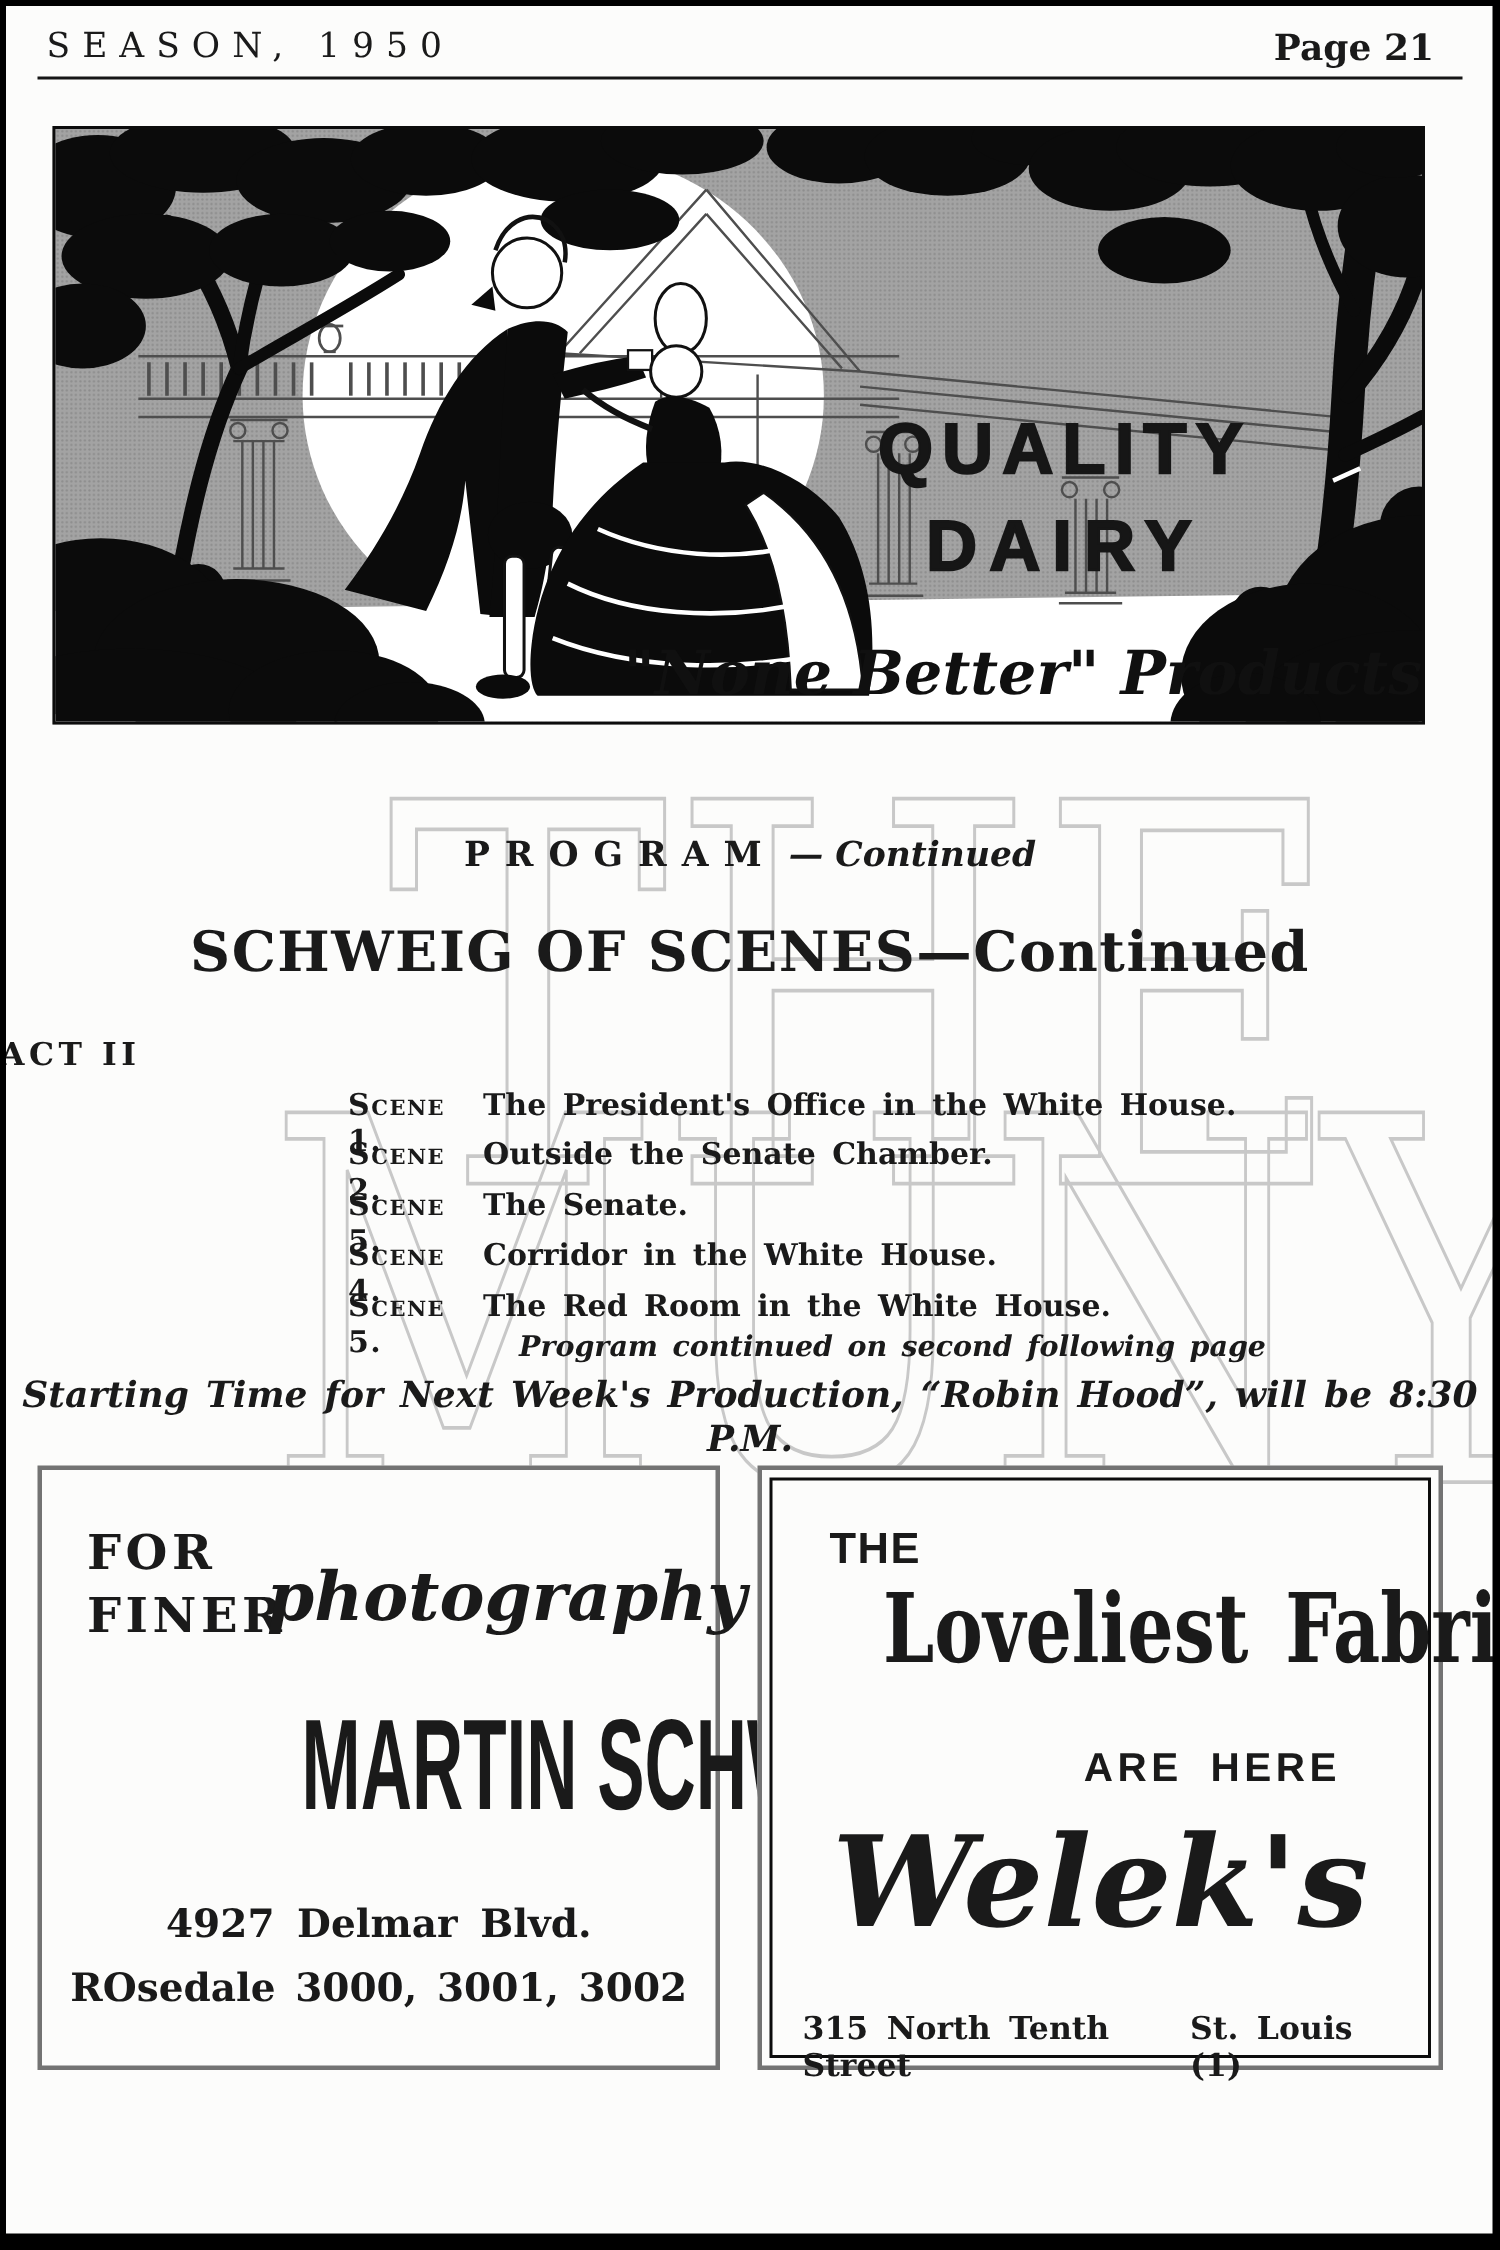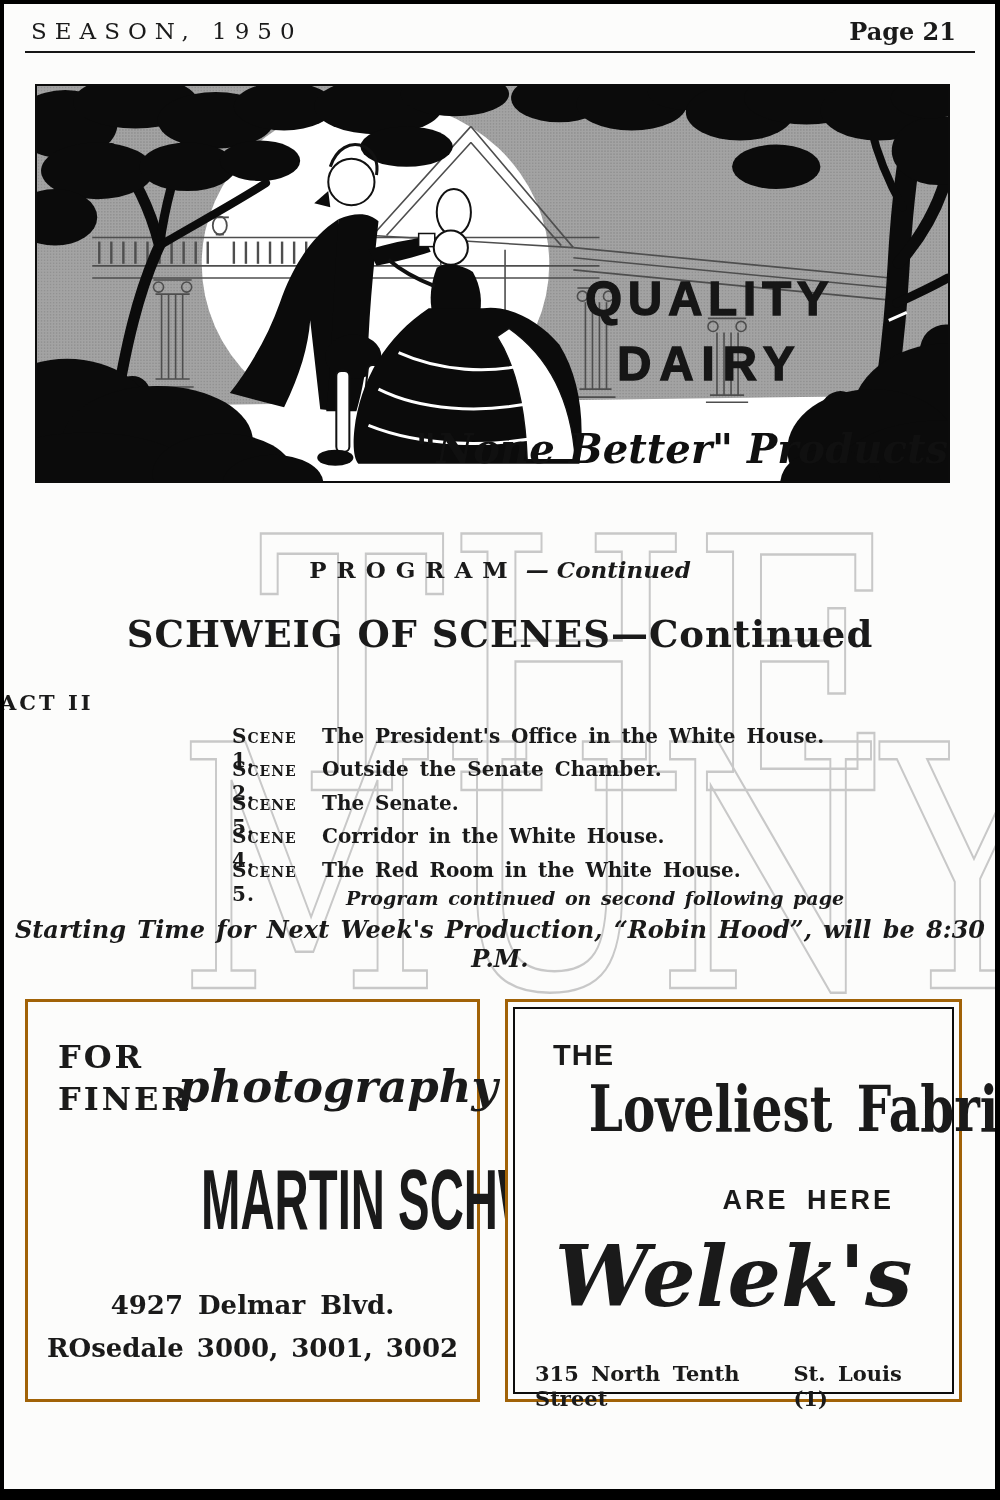--- a/index.html
+++ b/index.html
@@ -36,21 +36,21 @@
   .synopsis{position:absolute;left:0;top:612px;width:1000px;text-align:center;font-size:37px;font-weight:bold;letter-spacing:1px;z-index:2;}
   .act{position:absolute;left:0;top:690px;width:1000px;text-align:left;font-size:21px;font-weight:bold;letter-spacing:3px;z-index:2;}
   .scenes{position:absolute;left:232px;top:724px;z-index:2;font-size:20px;font-weight:bold;}
   .scene-row{display:flex;height:33.4px;align-items:baseline;}
   .scene-label{width:90px;font-variant:small-caps;letter-spacing:1px;}
   .scene-desc{word-spacing:4px;}
   .cont-note{position:absolute;right:156px;top:887px;font-size:19px;font-weight:bold;font-style:italic;word-spacing:3px;z-index:2;}
   .start-time{position:absolute;left:0;top:915px;width:1000px;text-align:center;font-size:24px;font-weight:bold;font-style:italic;word-spacing:3px;z-index:2;}
 
   
-  .adbox{position:absolute;top:999px;height:403px;border:3px solid #a16207;box-sizing:border-box;z-index:2;background:#fcfcfb;}
+  .adbox{position:absolute;top:977px;height:403px;border:3px solid #737373;box-sizing:border-box;z-index:2;background:#fcfcfb;}
   .ad-schweig{left:25px;width:455px;}
   .ad-weleks{left:505px;width:457px;}
   .weleks-inner{position:absolute;left:5px;top:5px;right:5px;bottom:5px;border:2px solid #0c0c0c;}
 
   .for-line{position:absolute;left:30px;top:36px;font-size:32px;font-weight:bold;letter-spacing:3px;}
   .finer-line{position:absolute;left:30px;top:78px;font-size:32px;font-weight:bold;letter-spacing:3px;}
   .photography{position:absolute;left:150px;top:58px;font-size:45px;font-weight:bold;font-style:italic;}
   .schweig-name{position:absolute;left:0;top:148px;width:100%;text-align:center;}
   .schweig-name span{display:inline-block;font-family:"Liberation Sans", sans-serif;font-weight:bold;font-size:86px;transform:scaleX(0.55);transform-origin:center;white-space:nowrap;}
   .schweig-addr{position:absolute;left:0;top:288px;width:100%;text-align:center;font-size:26px;font-weight:bold;word-spacing:6px;}

